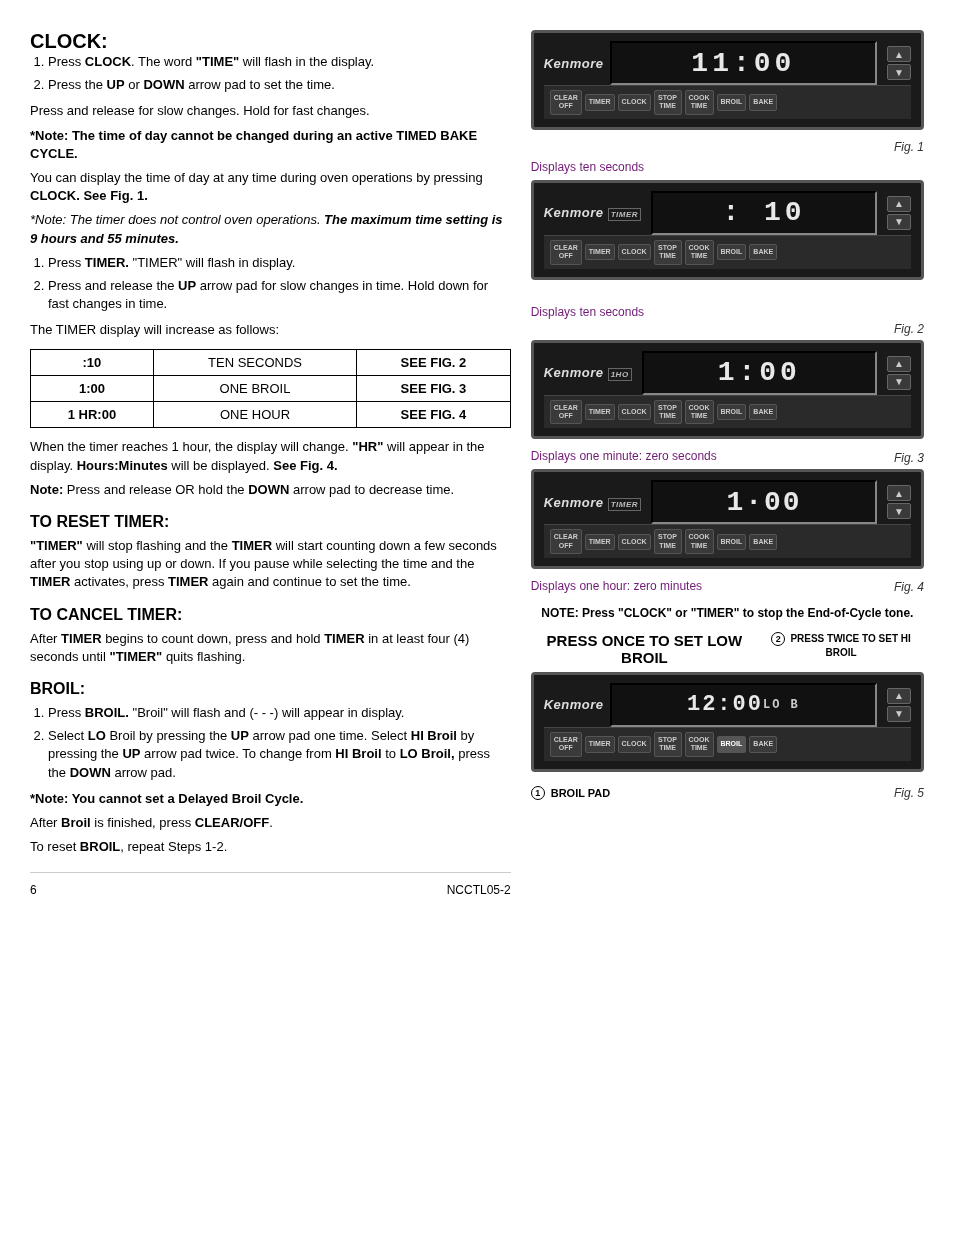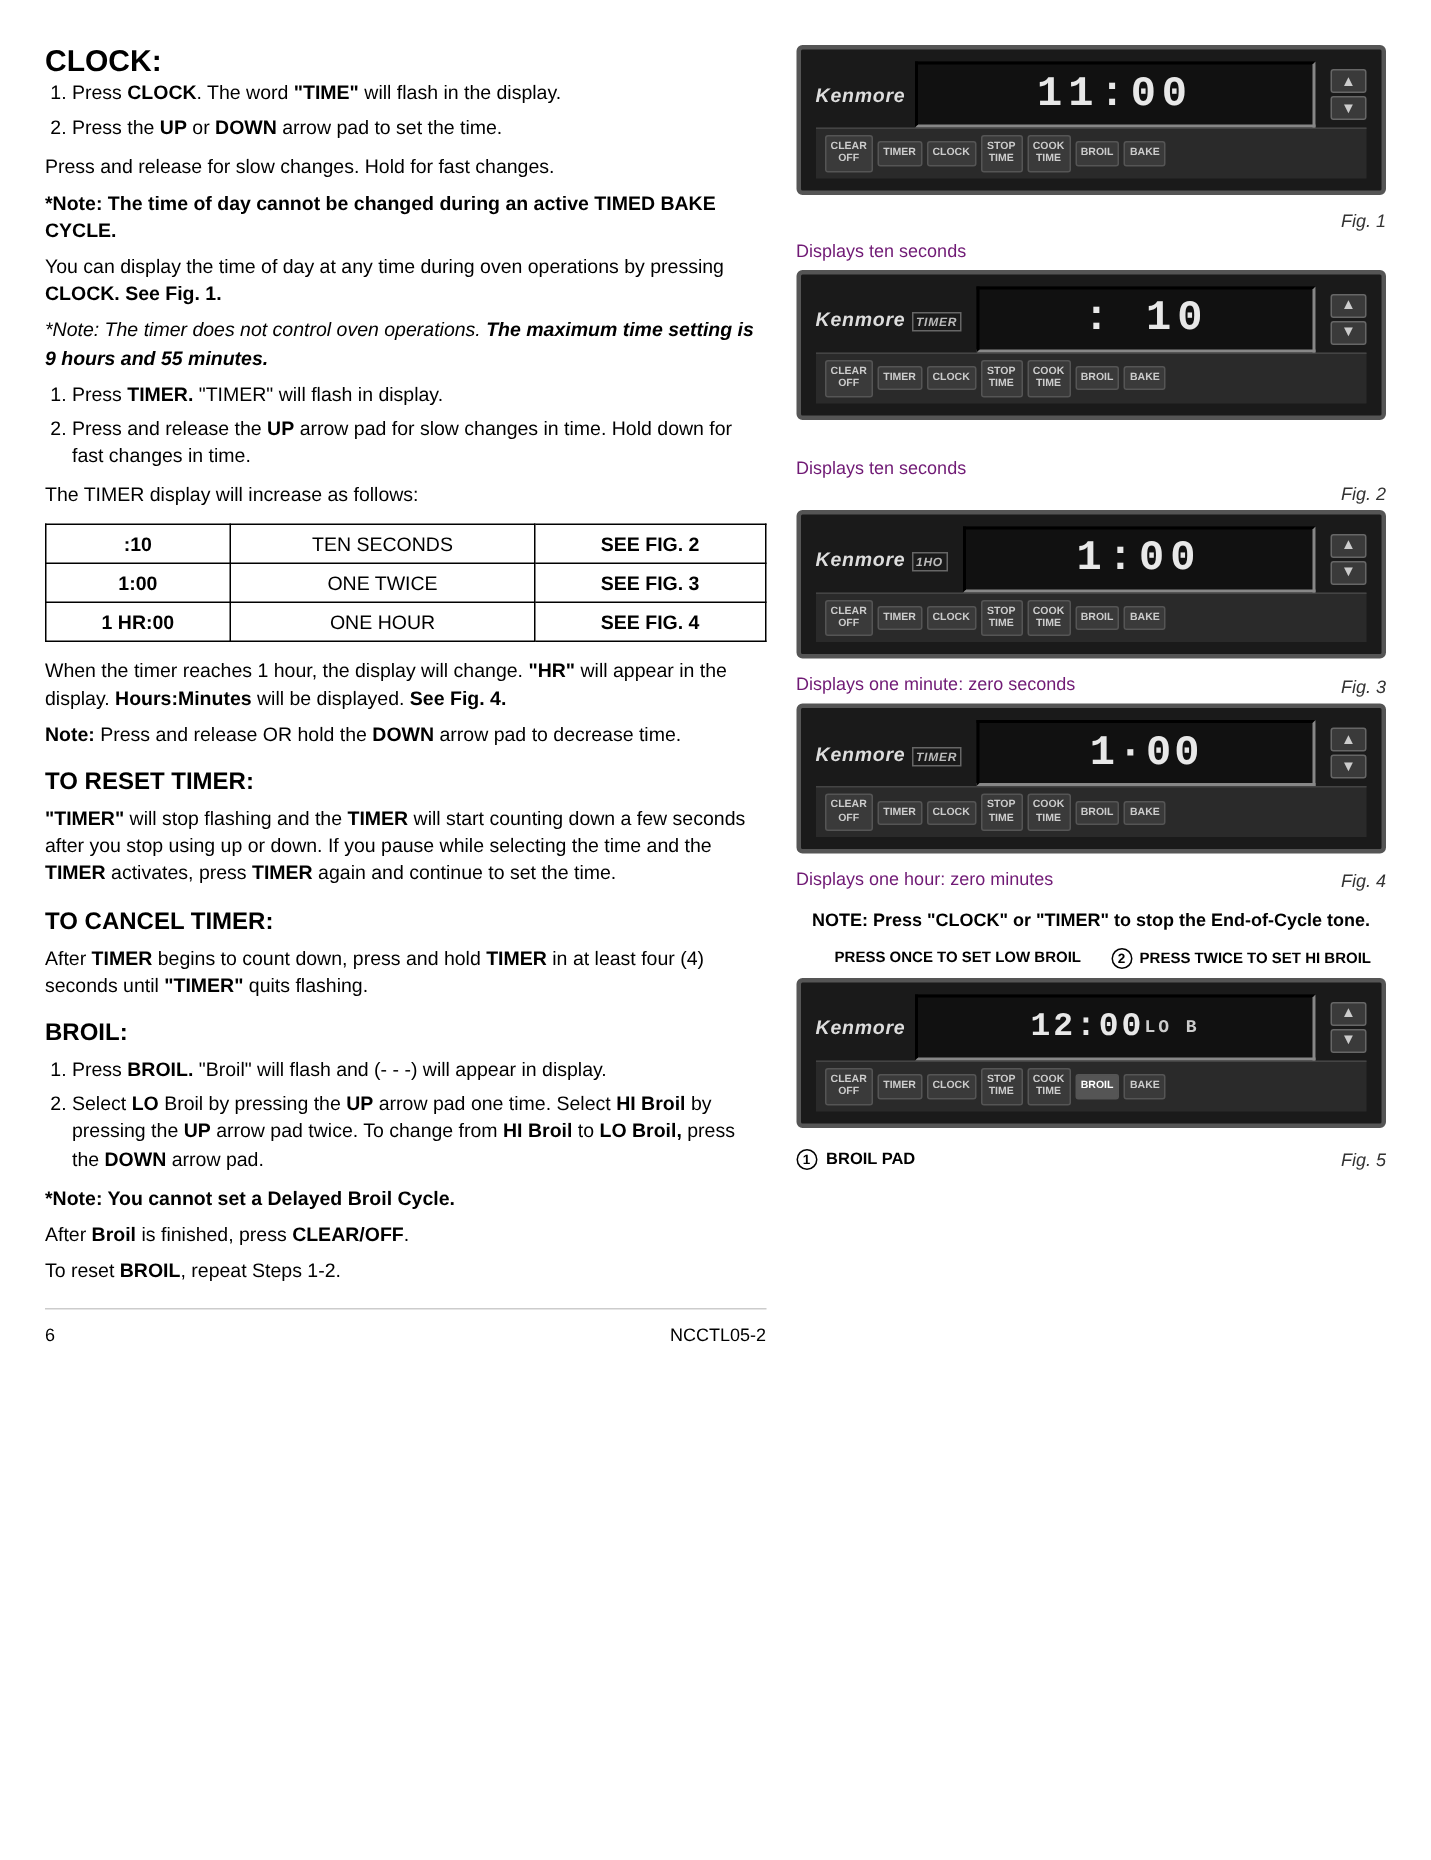--- a/index.html
+++ b/index.html
@@ -277,21 +277,21 @@
 
     <table class="timer-table">
       <tbody>
           <tr>
         <td>:10</td>
         <td>TEN SECONDS</td>
         <td>SEE FIG. 2</td>
       </tr>
       <tr>
         <td>1:00</td>
-        <td>ONE TWICE</td>
+        <td>ONE BROIL</td>
         <td>SEE FIG. 3</td>
       </tr>
       <tr>
         <td>1 HR:00</td>
         <td>ONE HOUR</td>
         <td>SEE FIG. 4</td>
       </tr>
     </tbody>
       </table>
 
@@ -438,21 +438,21 @@
       <span class="display-caption">Displays one hour: zero minutes</span>
       <span class="fig-label" style="margin-bottom:0;">Fig. 4</span>
     </div>
 
     <p style="font-size:12px; font-weight:bold; text-align:center; margin: 6px 0;">
       <span>NOTE: Press "CLOCK" or "TIMER" to stop the End-of-Cycle tone.</span>
     </p>
 
     <div class="annotation-area">
       <div style="text-align:center;">
-        <span style="font-size:10px; font-weight:bold;">PRESS ONCE TO SET LOW BROIL</span>
+        <span style="font-size:15px; font-weight:bold;">PRESS ONCE TO SET LOW BROIL</span>
       </div>
       <div style="text-align:center;">
         <span class="circle-num">2</span>
         <span style="font-size:10px; font-weight:bold;">PRESS TWICE TO SET HI BROIL</span>
       </div>
     </div>
 
     <div class="kenmore-panel">
       <div class="kenmore-inner">
         <span class="kenmore-logo">Kenmore</span>

